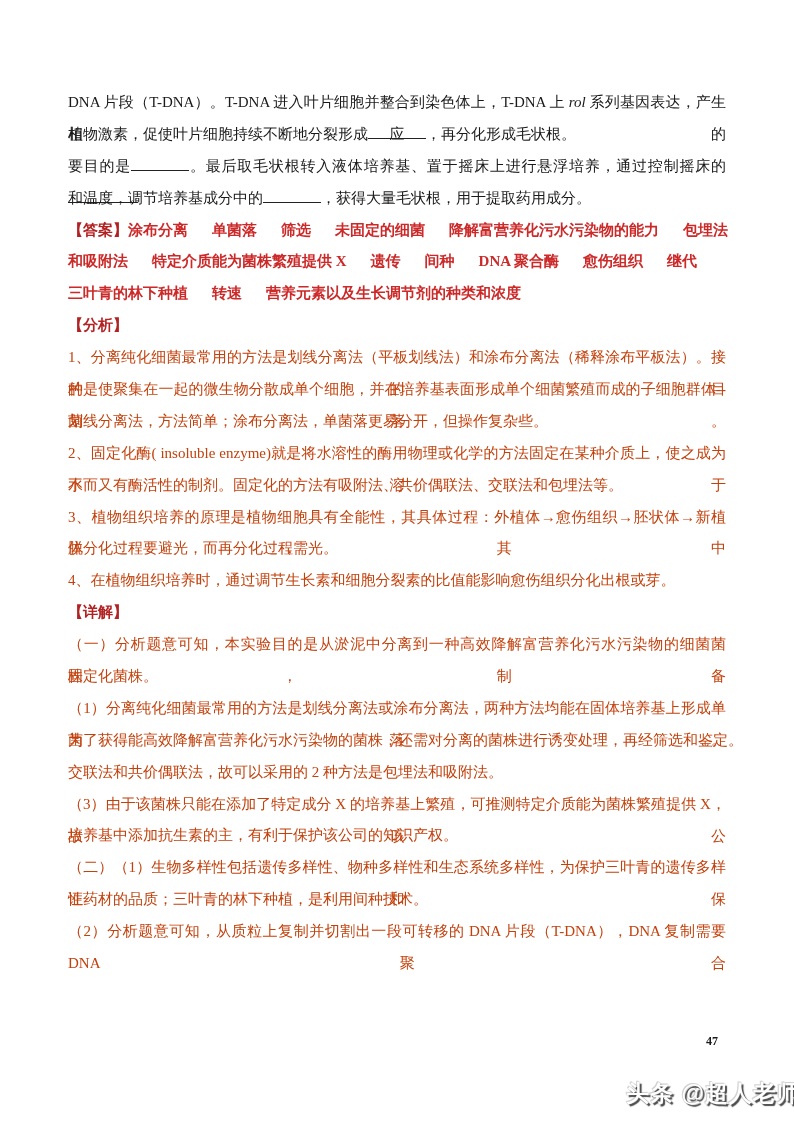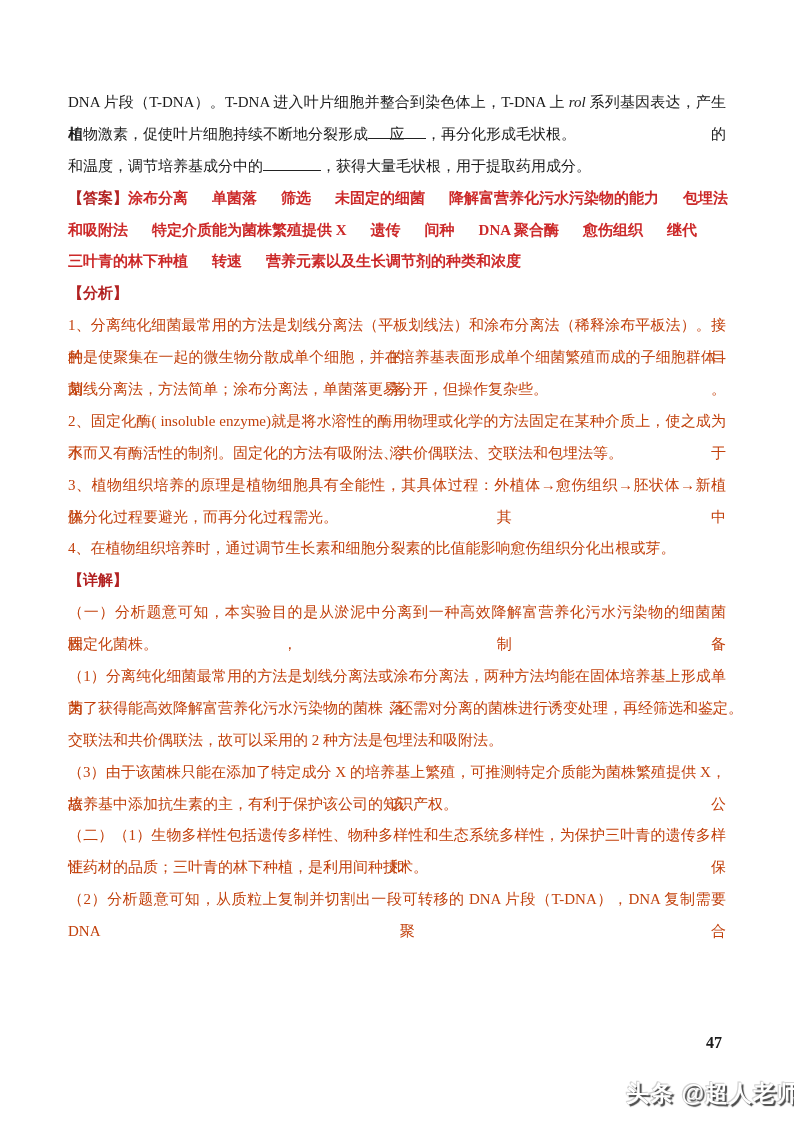--- a/index.html
+++ b/index.html
@@ -37,21 +37,21 @@
   .s-u{
     display:inline-block;
     height:14px;
     border-bottom:1px solid #222;
     vertical-align:baseline;
   }
   .s-g{display:inline-block;height:2px;}
   .page-number{
     position:absolute;
     left:706px;top:1034px;
-    font-size:16px;
+    font-size:12px;
     font-weight:bold;
     color:#1a1a1a;
     font-family:"Liberation Serif","DejaVu Serif",serif;
   }
   .watermark{
     position:absolute;
     left:626px;top:1078px;
     font-size:23px;
     font-weight:bold;
     letter-spacing:1px;
@@ -61,20 +61,21 @@
     white-space:nowrap;
   }
 </style>
 </head>
 <body>
 
 <div class="page">
   <div class="doc">
       <div class="line fill"><span class="s-k">DNA 片段（T-DNA）。T-DNA 进入叶片细胞并整合到染色体上，T-DNA 上 </span><span class="s-ki">rol</span><span class="s-k"> 系列基因表达，产生相应的</span></div>
       <div class="line"><span class="s-k">植物激素，促使叶片细胞持续不断地分裂形成</span><span class="s-u" style="width: 58px;"></span><span class="s-k">，再分化形成毛状根。</span></div>
+      <div class="line fill"><span class="s-k">要目的是</span><span class="s-u" style="width: 58px;"></span><span class="s-k">。最后取毛状根转入液体培养基、置于摇床上进行悬浮培养，通过控制摇床的</span><span class="s-u" style="width: 70px;"></span></div>
       <div class="line"><span class="s-k">和温度，调节培养基成分中的</span><span class="s-u" style="width: 58px;"></span><span class="s-k">，获得大量毛状根，用于提取药用成分。</span></div>
       <div class="line"><span class="s-hb">【答案】</span><span class="s-ab">涂布分离</span><span class="s-g" style="width: 24px;"></span><span class="s-ab">单菌落</span><span class="s-g" style="width: 24px;"></span><span class="s-ab">筛选</span><span class="s-g" style="width: 24px;"></span><span class="s-ab">未固定的细菌</span><span class="s-g" style="width: 24px;"></span><span class="s-ab">降解富营养化污水污染物的能力</span><span class="s-g" style="width: 24px;"></span><span class="s-ab">包埋法</span></div>
       <div class="line"><span class="s-ab">和吸附法</span><span class="s-g" style="width: 24px;"></span><span class="s-ab">特定介质能为菌株繁殖提供 X</span><span class="s-g" style="width: 24px;"></span><span class="s-ab">遗传</span><span class="s-g" style="width: 24px;"></span><span class="s-ab">间种</span><span class="s-g" style="width: 24px;"></span><span class="s-ab">DNA 聚合酶</span><span class="s-g" style="width: 24px;"></span><span class="s-ab">愈伤组织</span><span class="s-g" style="width: 24px;"></span><span class="s-ab">继代</span></div>
       <div class="line"><span class="s-ab">三叶青的林下种植</span><span class="s-g" style="width: 24px;"></span><span class="s-ab">转速</span><span class="s-g" style="width: 24px;"></span><span class="s-ab">营养元素以及生长调节剂的种类和浓度</span></div>
       <div class="line"><span class="s-hb">【分析】</span></div>
       <div class="line fill"><span class="s-r">1、分离纯化细菌最常用的方法是划线分离法（平板划线法）和涂布分离法（稀释涂布平板法）。接种的目</span></div>
       <div class="line fill"><span class="s-r">的是使聚集在一起的微生物分散成单个细胞，并在培养基表面形成单个细菌繁殖而成的子细胞群体--菌落。</span></div>
       <div class="line"><span class="s-r">划线分离法，方法简单；涂布分离法，单菌落更易分开，但操作复杂些。</span></div>
       <div class="line fill"><span class="s-r">2、固定化酶( insoluble enzyme)就是将水溶性的酶用物理或化学的方法固定在某种介质上，使之成为不溶于</span></div>
       <div class="line"><span class="s-r">水而又有酶活性的制剂。固定化的方法有吸附法、共价偶联法、交联法和包埋法等。</span></div>

